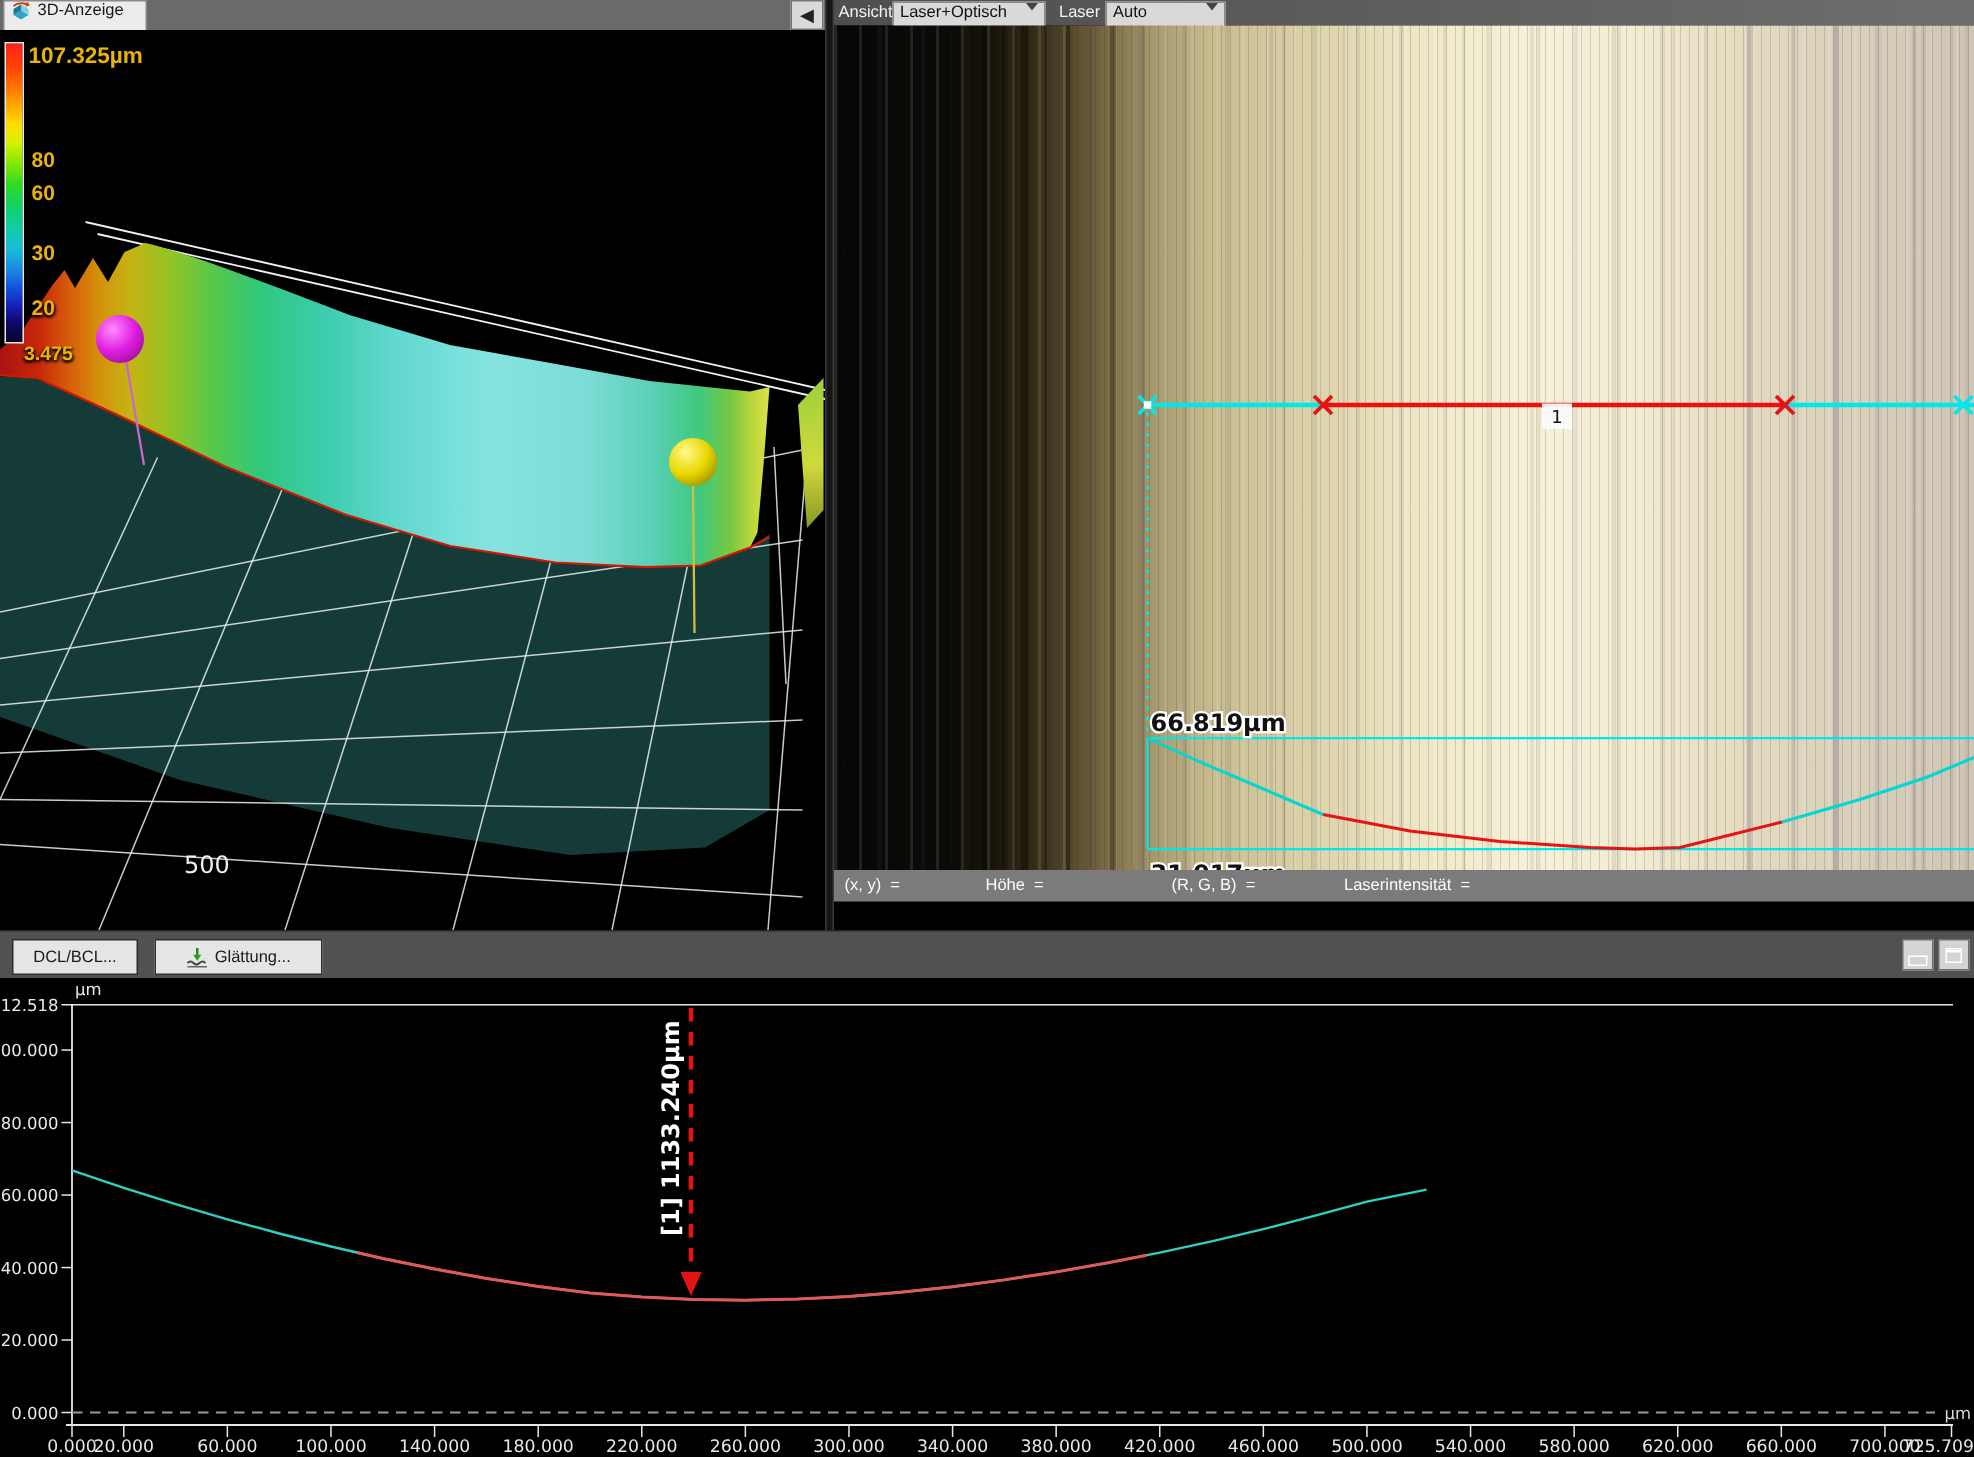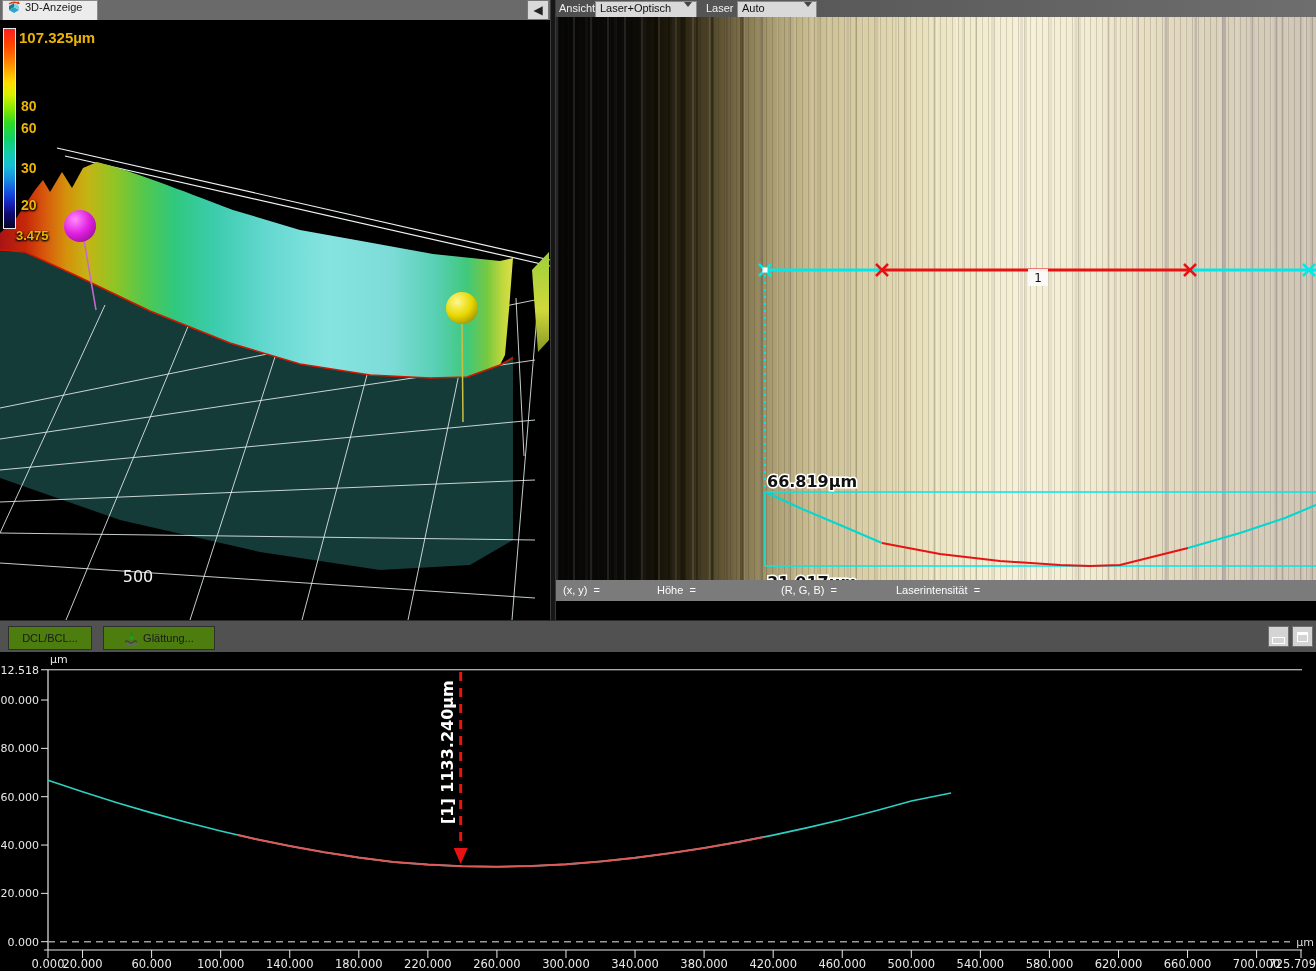--- a/index.html
+++ b/index.html
@@ -56,21 +56,21 @@
   .image-panel svg{position:absolute;left:0;top:0;}
 
   
   .right-statusbar{position:absolute;left:556px;top:580px;width:760px;height:21px;background:#7b7b7b;
                    color:#fdfdfd;}
   .sb-field{position:absolute;top:4px;}
 
   
   .bottom-tabbar{position:absolute;left:0;top:620px;width:1316px;height:32px;background:#515151;
                  border-top:1px solid #2a2a2a;}
-  .btab{position:absolute;top:5px;height:24px;background:#4d7c0f;border:1px solid #2f2f2f;
+  .btab{position:absolute;top:5px;height:24px;background:#e5e5e5;border:1px solid #2f2f2f;
         box-sizing:border-box;display:flex;align-items:center;justify-content:center;gap:4px;
         color:#1a1a1a;padding:0 13px;}
   .win-btn{position:absolute;top:5px;width:21px;height:21px;background:#d4d4d4;border:1px solid #707070;
            box-sizing:border-box;display:flex;align-items:center;justify-content:center;}
   .glyph-min{width:11px;height:5px;border:1px solid #fff;margin-top:8px;}
   .glyph-restore{width:9px;height:8px;border:1px solid #fff;box-shadow:inset 0 2px 0 #fff;}
 
   
   .chart-panel{position:absolute;left:0;top:652px;width:1316px;height:319px;background:#000;}
   .chart-panel svg text{font-family:"DejaVu Sans",sans-serif;}

